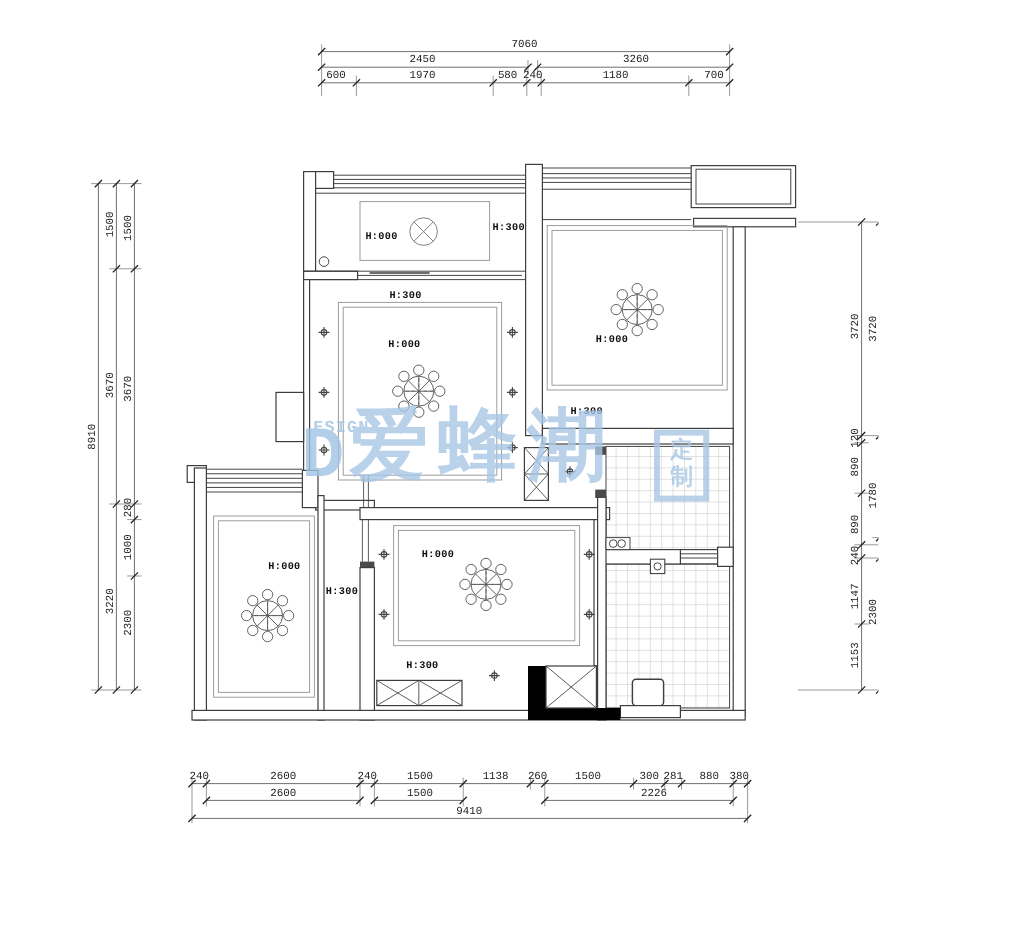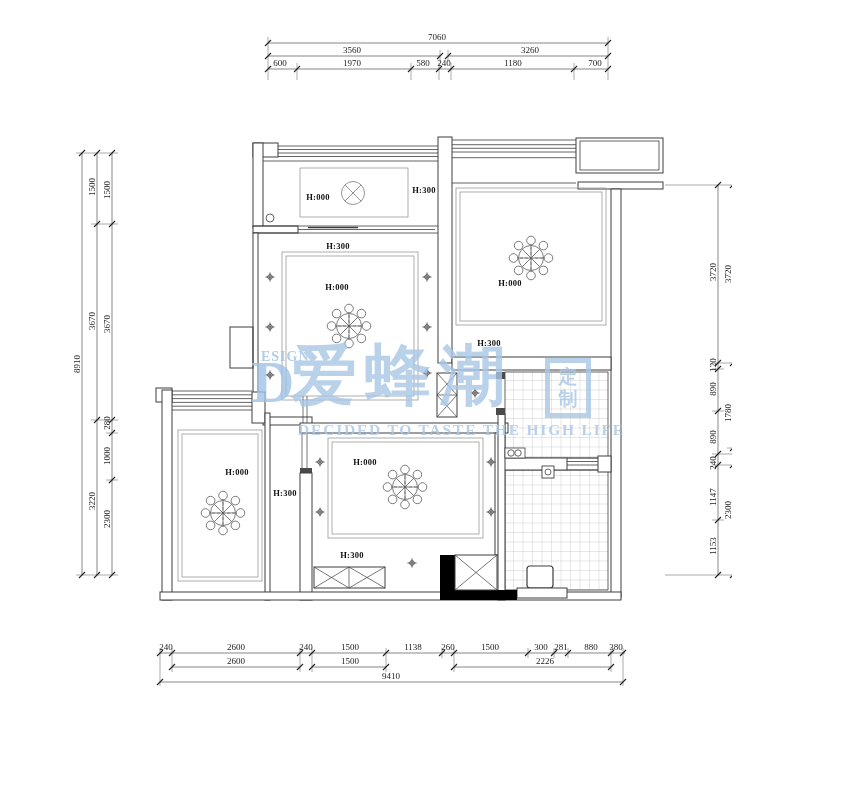--- a/index.html
+++ b/index.html
@@ -1,17 +1,17 @@
 <!DOCTYPE html>
 <html><head>
 <meta charset="utf-8">
 <style>
   html,body{margin:0;padding:0;background:#fff}
   .stage{position:relative;width:732px;height:787px;background:#fff;overflow:hidden;
-         font-family:Liberation Serif, serif}
+         font-family:Liberation Mono, monospace}
   .stage svg{position:absolute;left:0;top:0}
   .dim,.dimv{position:absolute;font-size:9px;color:#1c1c1c;transform:translate(-50%,-50%);white-space:nowrap}
   .dimv{transform:translate(-50%,-50%) rotate(-90deg)}
   .hlab{position:absolute;font-size:8.5px;font-weight:bold;color:#101010;letter-spacing:.3px;
         transform:translate(-50%,-50%);white-space:nowrap}
   .title{position:absolute;left:433px;top:742px;transform:translate(-50%,-50%);
          font-size:30px;font-weight:bold;color:#1478c8;letter-spacing:4px;white-space:nowrap}
   .wm{position:absolute;left:0;top:0;width:854px;height:787px;opacity:.8;pointer-events:none}
   .wm-esign{position:absolute;left:261px;top:349px;font-size:14px;font-weight:bold;color:#9fc2e4;letter-spacing:1px}
   .wm-d{position:absolute;left:251px;top:352px;font-size:60px;font-weight:900;color:#9fc2e4;line-height:1}
@@ -170,21 +170,21 @@
       <path d="M665 185H752 M665 575H752 M712 363H752 M712 369H724 M712 411H724 M712 454H738 M712 465H738 M712 520H724 M727 448H738" stroke-width="0.5"></path>
       <path stroke="#222" stroke-width="1.1" d="M715 188L721 182 M715 366L721 360 M715 372L721 366 M715 414L721 408 M715 457L721 451 M715 468L721 462 M715 523L721 517 M715 578L721 572 M730 188L736 182 M730 366L736 360 M730 451L736 445 M730 468L736 462 M730 578L736 572 M744 188L750 182 M744 578L750 572"></path>
 
       <path d="M160 653H625 M172 667H300 M312 667H386 M454 667H611 M160 682H623"></path>
       <path d="M160 648V686 M623 648V686 M172 648V672 M300 648V672 M312 648V672 M386 648V672 M442 648V658 M454 648V672 M528 648V658 M554 648V658 M568 648V658 M611 648V672" stroke-width="0.5"></path>
       <path stroke="#222" stroke-width="1.1" d="M157 656L163 650 M169 656L175 650 M297 656L303 650 M309 656L315 650 M383 656L389 650 M439 656L445 650 M451 656L457 650 M525 656L531 650 M551 656L557 650 M565 656L571 650 M608 656L614 650 M620 656L626 650 M169 670L175 664 M297 670L303 664 M309 670L315 664 M383 670L389 664 M451 670L457 664 M608 670L614 664 M157 685L163 679 M620 685L626 679"></path>
     </g>
   </svg>
 
   <div class="dim" style="left:437px;top:37px">7060</div>
-  <div class="dim" style="left:352px;top:50px">3560</div>
+  <div class="dim" style="left:352px;top:50px">2450</div>
   <div class="dim" style="left:530px;top:50px">3260</div>
   <div class="dim" style="left:280px;top:63px">600</div>
   <div class="dim" style="left:352px;top:63px">1970</div>
   <div class="dim" style="left:423px;top:63px">580</div>
   <div class="dim" style="left:444px;top:63px">240</div>
   <div class="dim" style="left:513px;top:63px">1180</div>
   <div class="dim" style="left:595px;top:63px">700</div>
 
   <div class="dim" style="left:166px;top:647px">240</div>
   <div class="dim" style="left:236px;top:647px">2600</div>
@@ -236,16 +236,15 @@
   <div class="hlab" style="left:352px;top:555px">H:300</div>
 
   <div class="wm">
     <div class="wm-esign">ESIGN</div>
     <div class="wm-d">D</div>
     <div class="wm-cn">爱蜂潮</div>
     <div class="wm-stamp">
       <span>定</span>
       <span>制</span>
     </div>
-    <div class="wm-slogan">DECIDED TO TASTE THE HIGH LIFE</div>
   </div>
 
 </div>
 
 </body></html>

